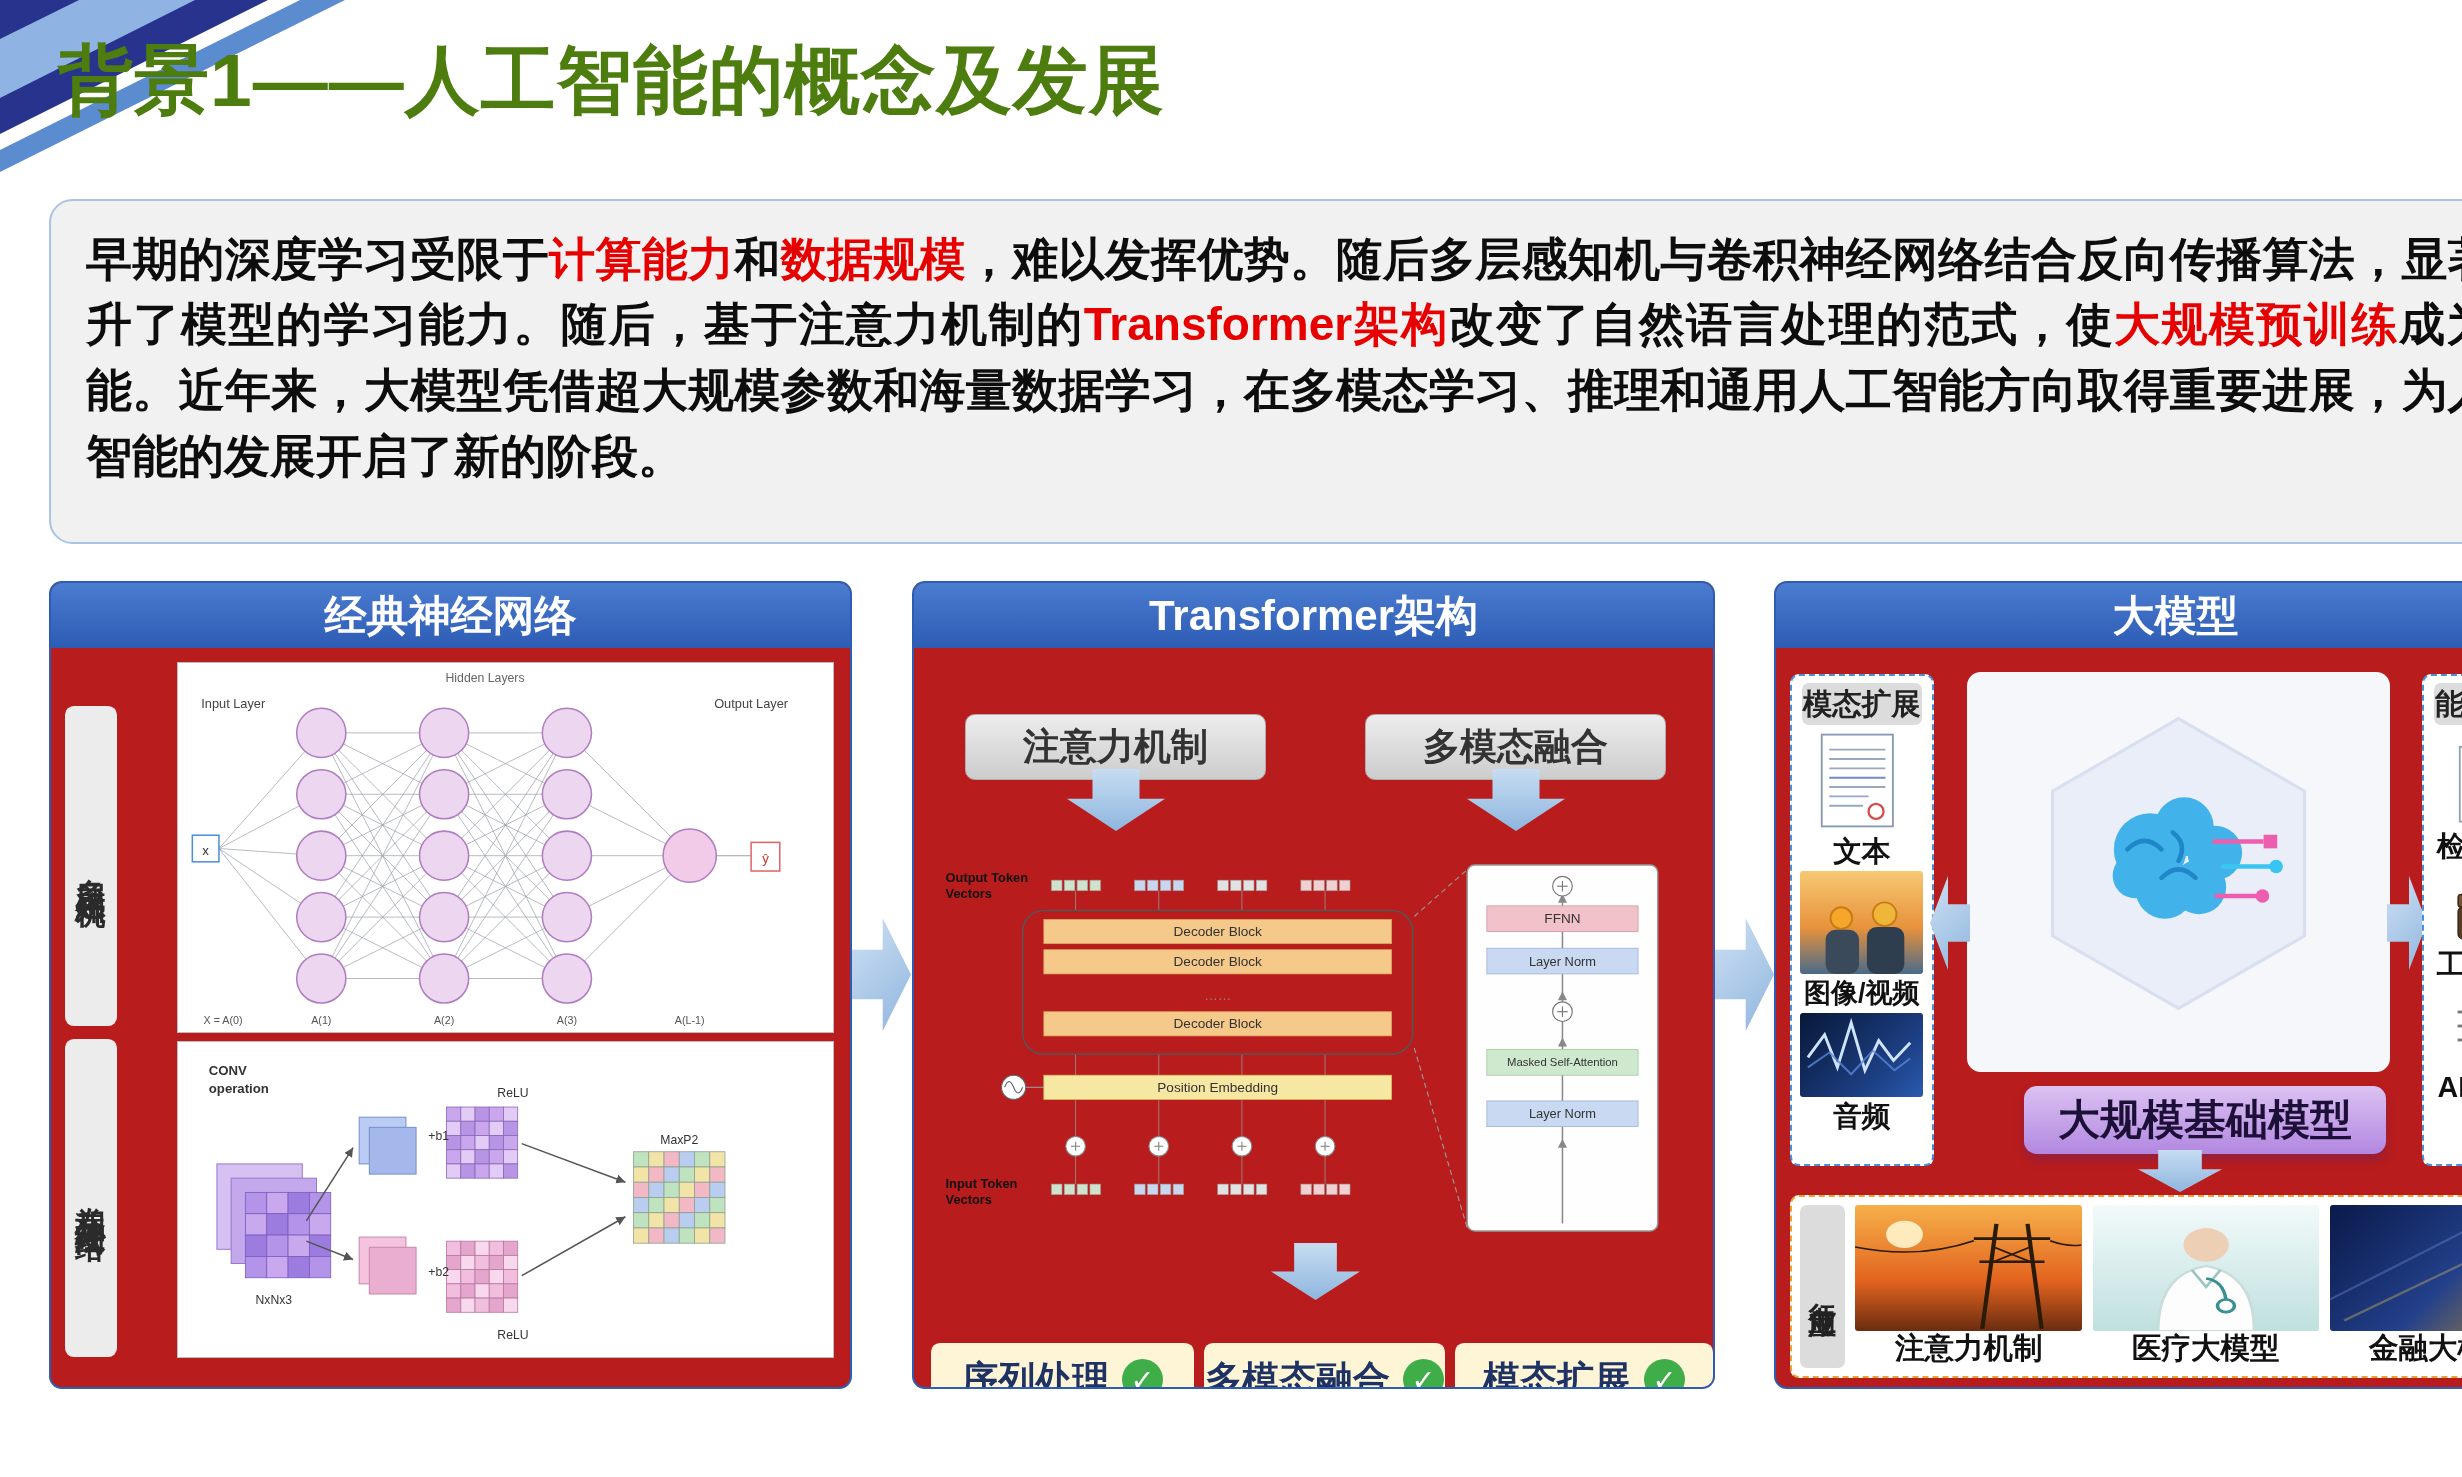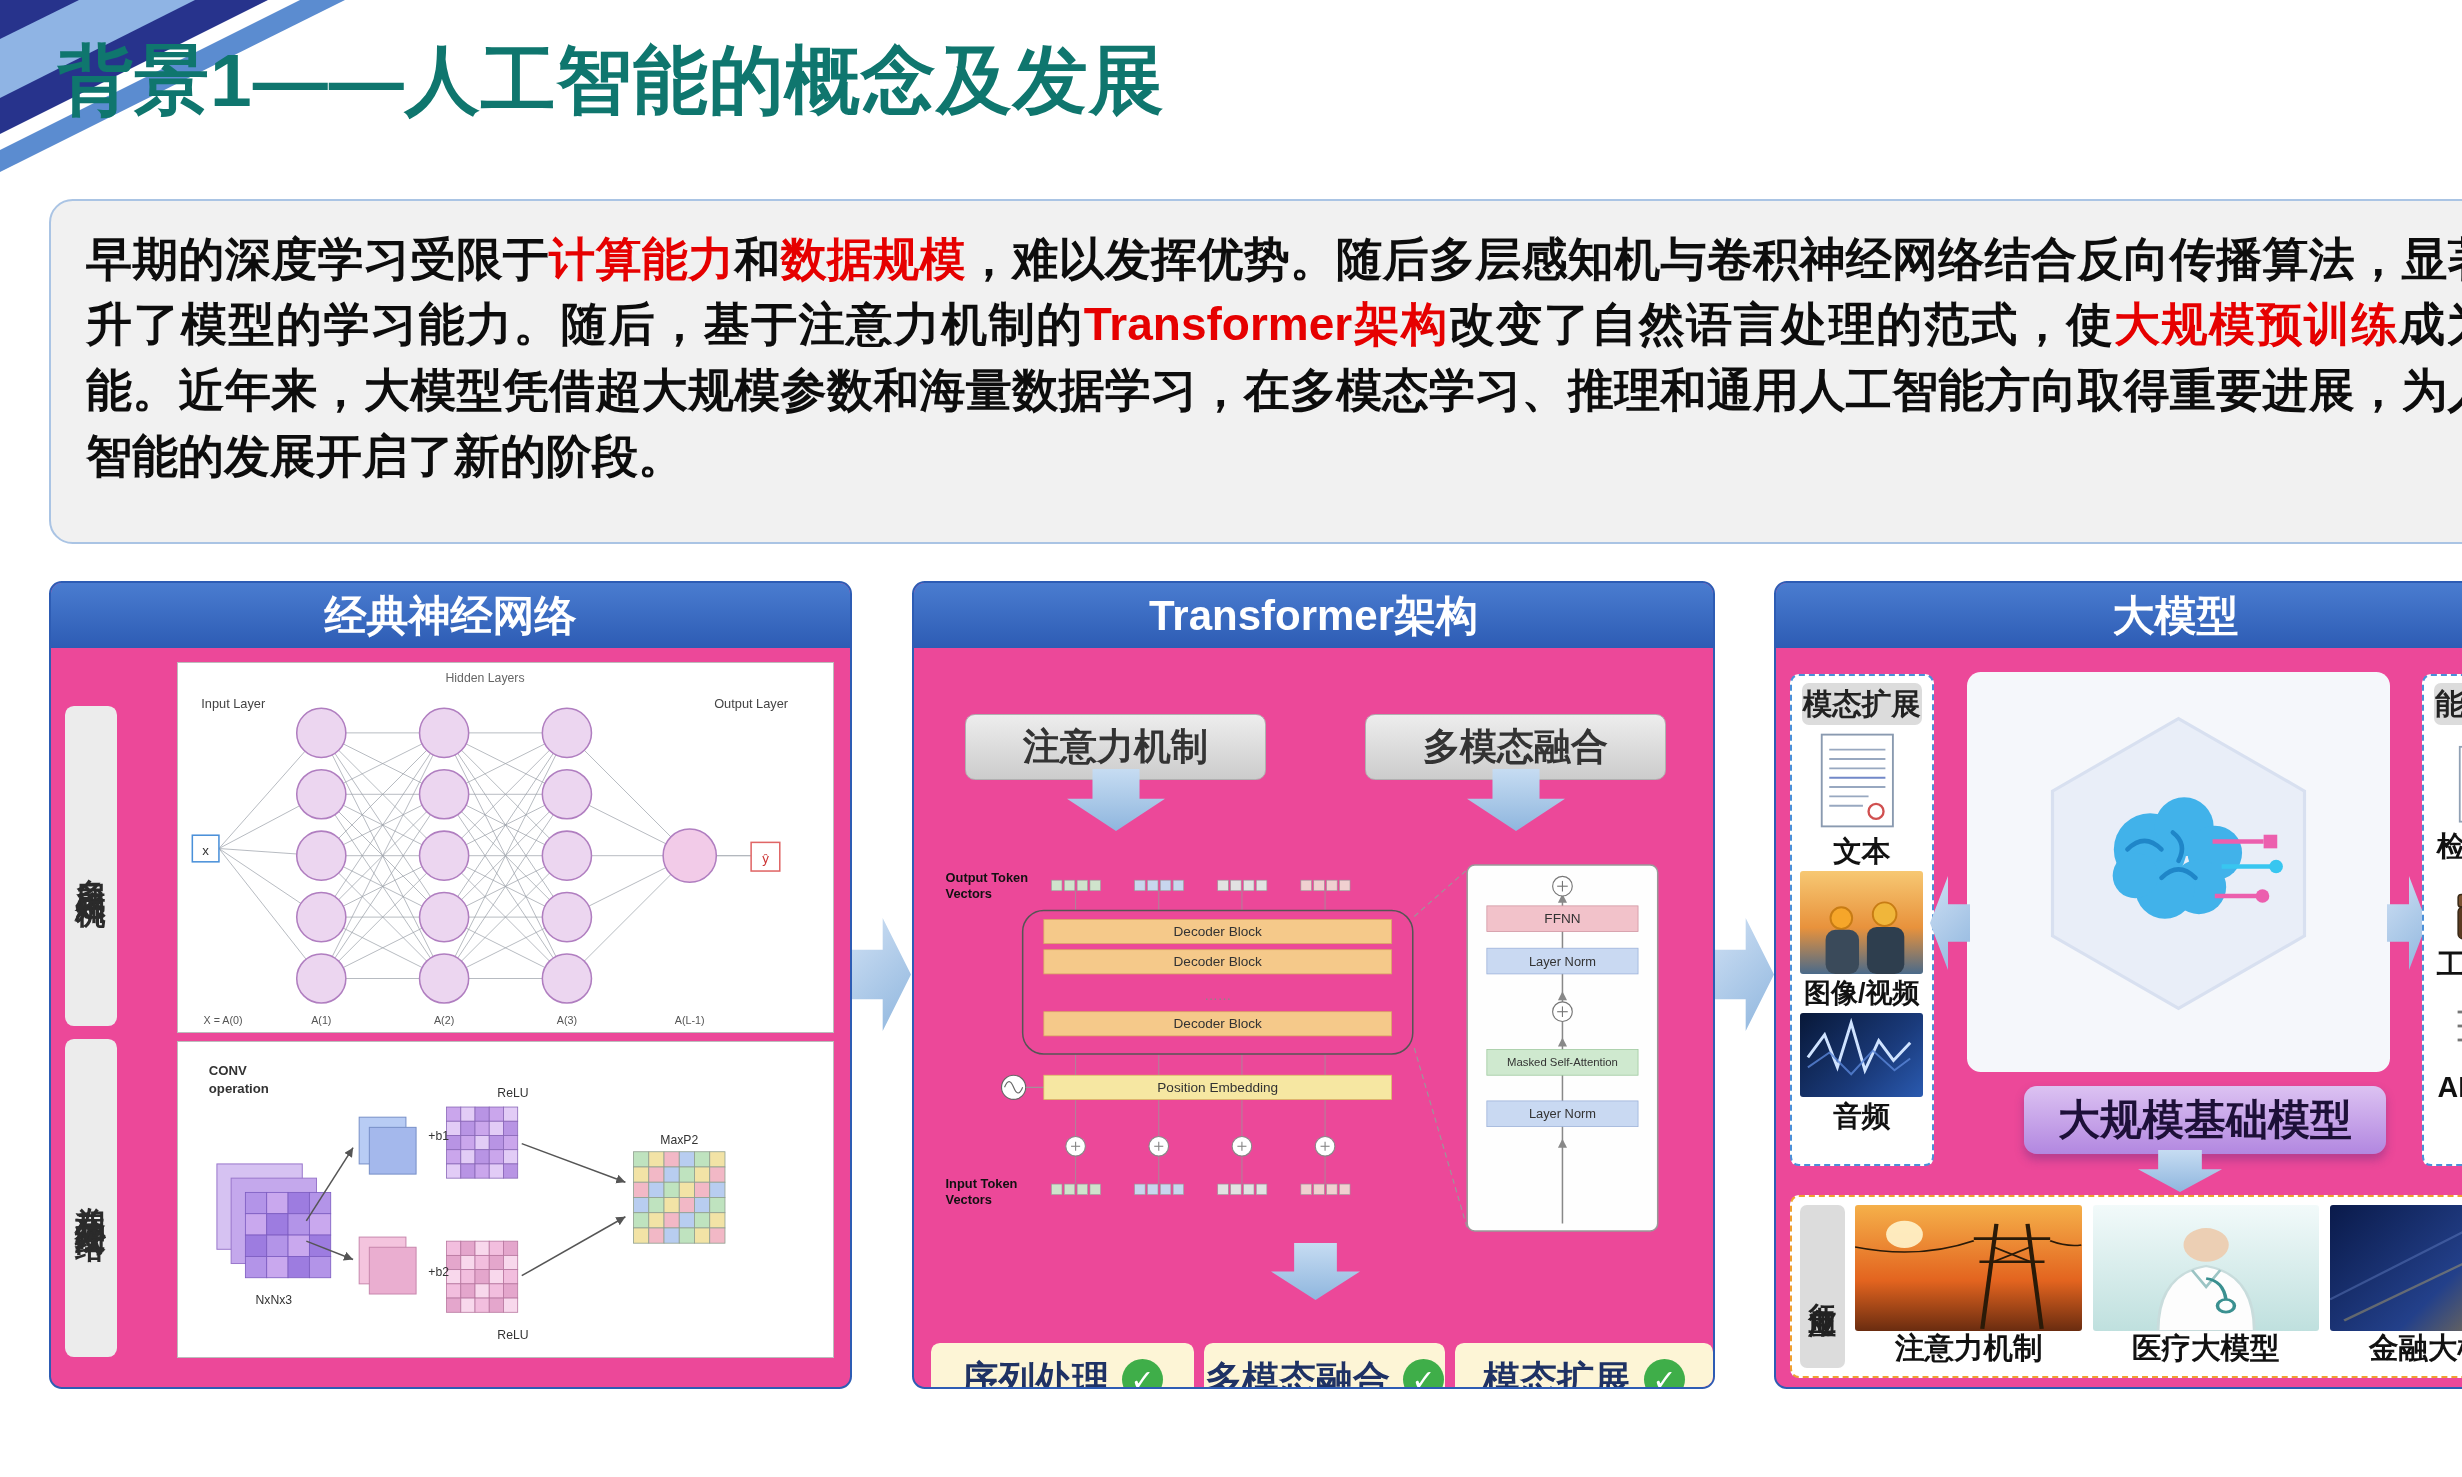--- a/index.html
+++ b/index.html
@@ -9,30 +9,30 @@
   
   .corner{position:absolute;left:0;top:0;width:394px;height:222px;}
   .corner .tri{position:absolute;inset:0;}
   .t1{clip-path:polygon(0 0,345px 0,0 172px);background:#5b8cd0;}
   .t2{clip-path:polygon(0 0,300px 0,0 150px);background:#ffffff;}
   .t3{clip-path:polygon(0 0,268px 0,0 134px);background:#27338c;}
   .t4{clip-path:polygon(0 0,195px 0,0 98px);background:#8fb4e4;}
   .t5{clip-path:polygon(0 0,79px 0,0 39px);background:#27338c;}
 
   .title{position:absolute;left:58px;top:30.5px;margin:0;font-size:75px;font-weight:800;
-         color:#0f766e;letter-spacing:1px;white-space:nowrap;}
+         color:#4d7c0f;letter-spacing:1px;white-space:nowrap;}
 
   .intro{position:absolute;left:49px;top:199px;width:2528px;height:345px;box-sizing:border-box;
          background:#f1f1f1;border:2px solid #aac4e4;border-radius:23.6px;padding:25.6px 35px;}
   .intro p{margin:0;font-size:46px;line-height:1.43;font-weight:700;color:#0d0d0d;text-align:justify;}
   .intro .hl{color:#e60000;}
 
   
   .panel{position:absolute;top:581px;height:808px;width:803px;box-sizing:border-box;
-         background:#ec4899;border:2.5px solid #2d5cb4;border-radius:12.8px;overflow:hidden;}
+         background:#b91c1c;border:2.5px solid #2d5cb4;border-radius:12.8px;overflow:hidden;}
   #panel1{left:49px;} #panel2{left:912px;} #panel3{left:1774px;}
   .phead{position:absolute;left:0;top:0;right:0;height:65px;line-height:65px;text-align:center;
          background:linear-gradient(180deg,#4a7cd0 0%,#2d5cb4 100%);color:#fff;font-size:42px;font-weight:700;}
 
   .flow-arrow{position:absolute;top:918px;width:59px;height:113px;
         background:linear-gradient(135deg,#cfe0f4,#8fb6de);
         clip-path:polygon(0 28%,52% 28%,52% 0,100% 50%,52% 100%,52% 72%,0 72%);}
   #arrow1{left:852px;} #arrow2{left:1715px;}
 
   

